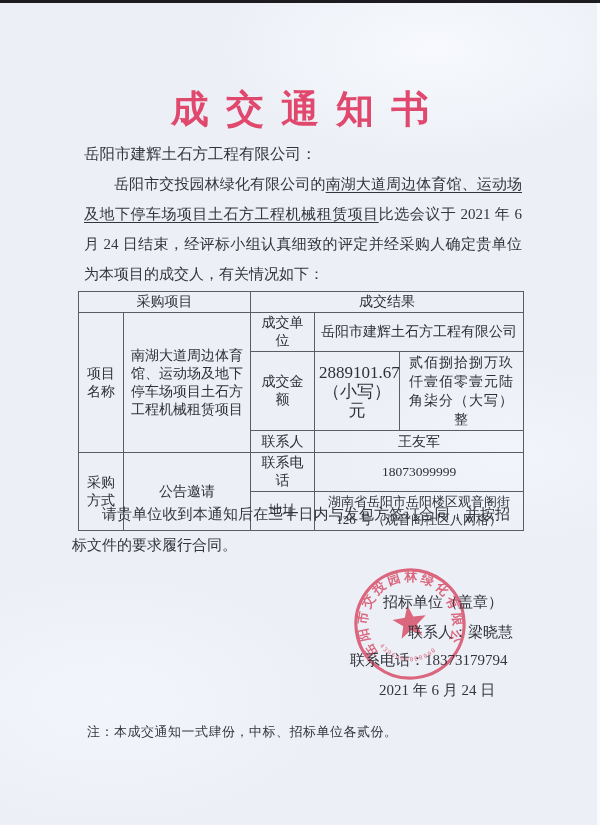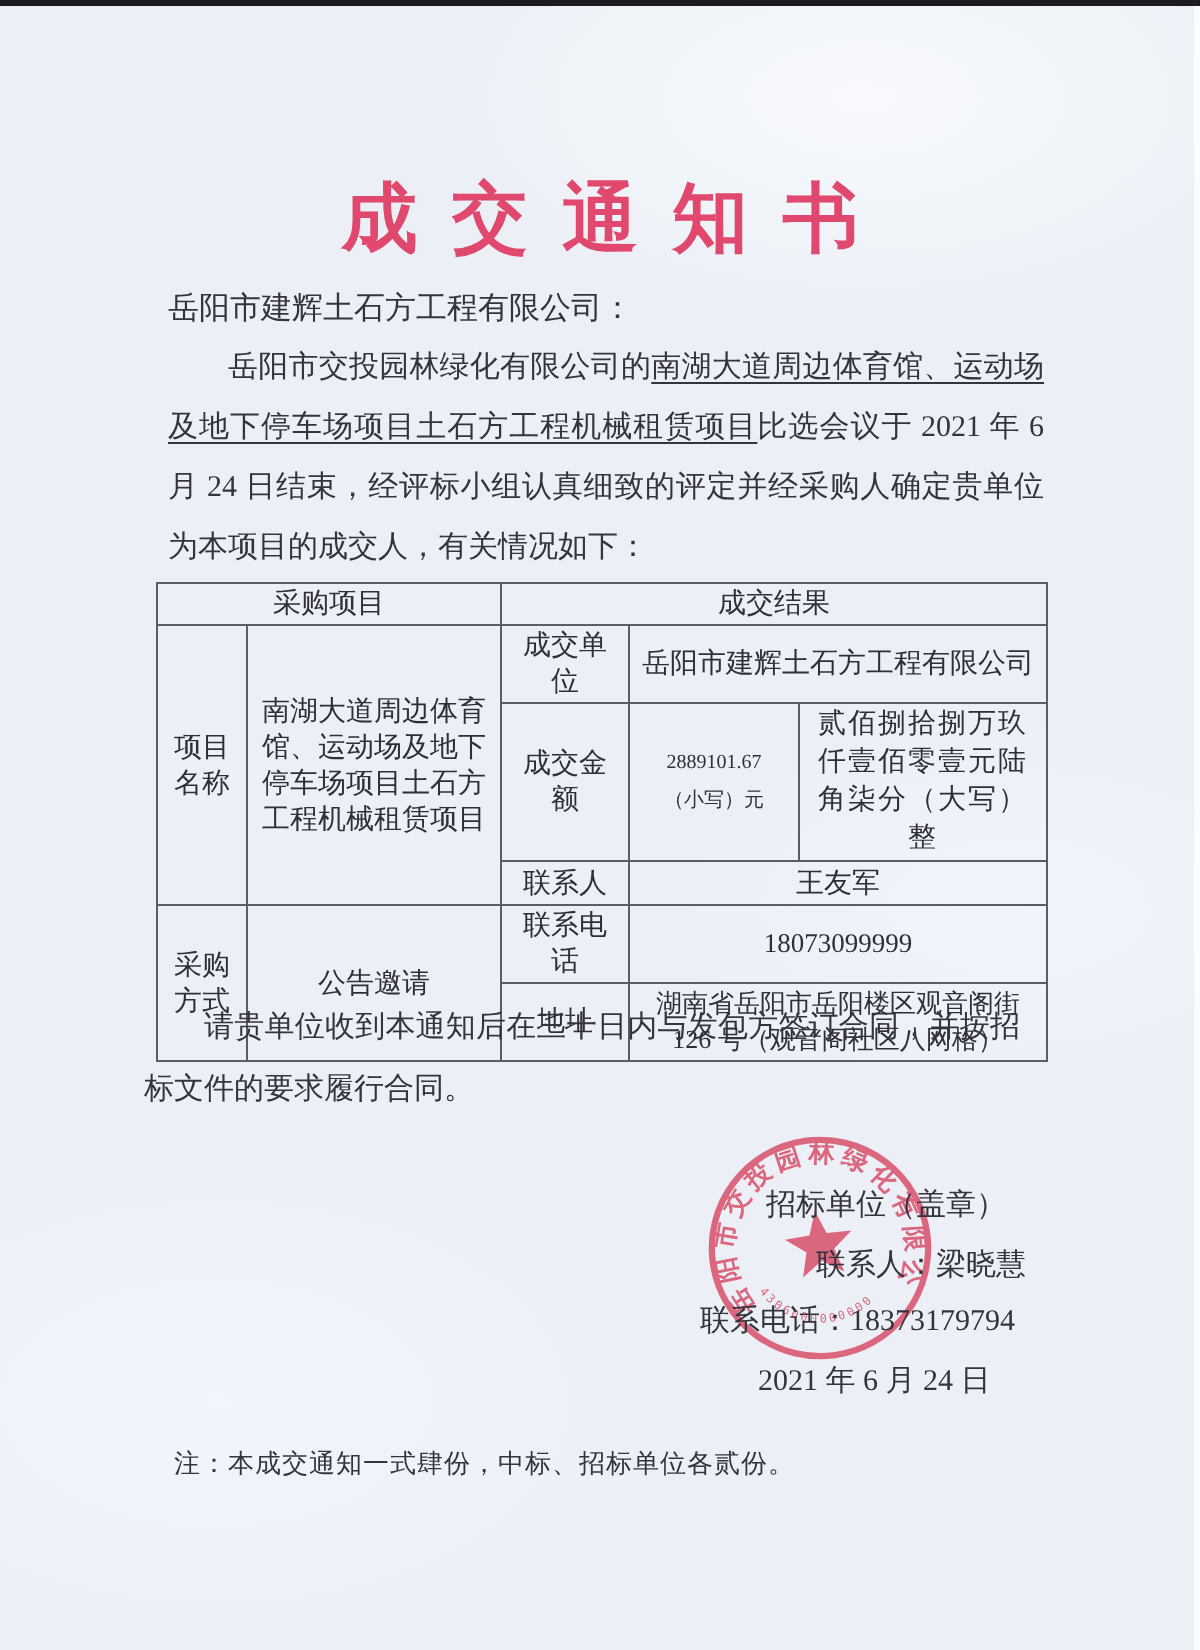--- a/index.html
+++ b/index.html
@@ -58,21 +58,21 @@
     padding: 1px 4px;
     overflow: hidden;
   }
   .ptable .r1 td { height: 16px; font-size: 14px; }
   .ptable .r2 td { height: 30px; }
   .ptable .r3 td { height: 62px; }
   .ptable .r4 td { height: 22px; }
   .ptable .r5 td { height: 26px; }
   .ptable .r6 td { height: 32px; }
   .ptable .words { font-size: 14px; letter-spacing: 1px; line-height: 19px; margin-top: 16px; }
-  .ptable .amt { font-size: 10px; line-height: 19px; }
+  .ptable .amt { font-size: 17px; line-height: 19px; }
   .ptable .amt .blk { display: block; }
   .ptable .addr { font-size: 13px; line-height: 18px; }
   .ptable .phone { font-size: 13.5px; border-radius: 16px; }
   .para2 {
     position: absolute; left: 72px; top: 499px; width: 438px;
     font-size: 15px; line-height: 31px;
     text-align: justify; text-indent: 2em;
   }
   .para3 {
     position: absolute; left: 84px; top: 562px;

